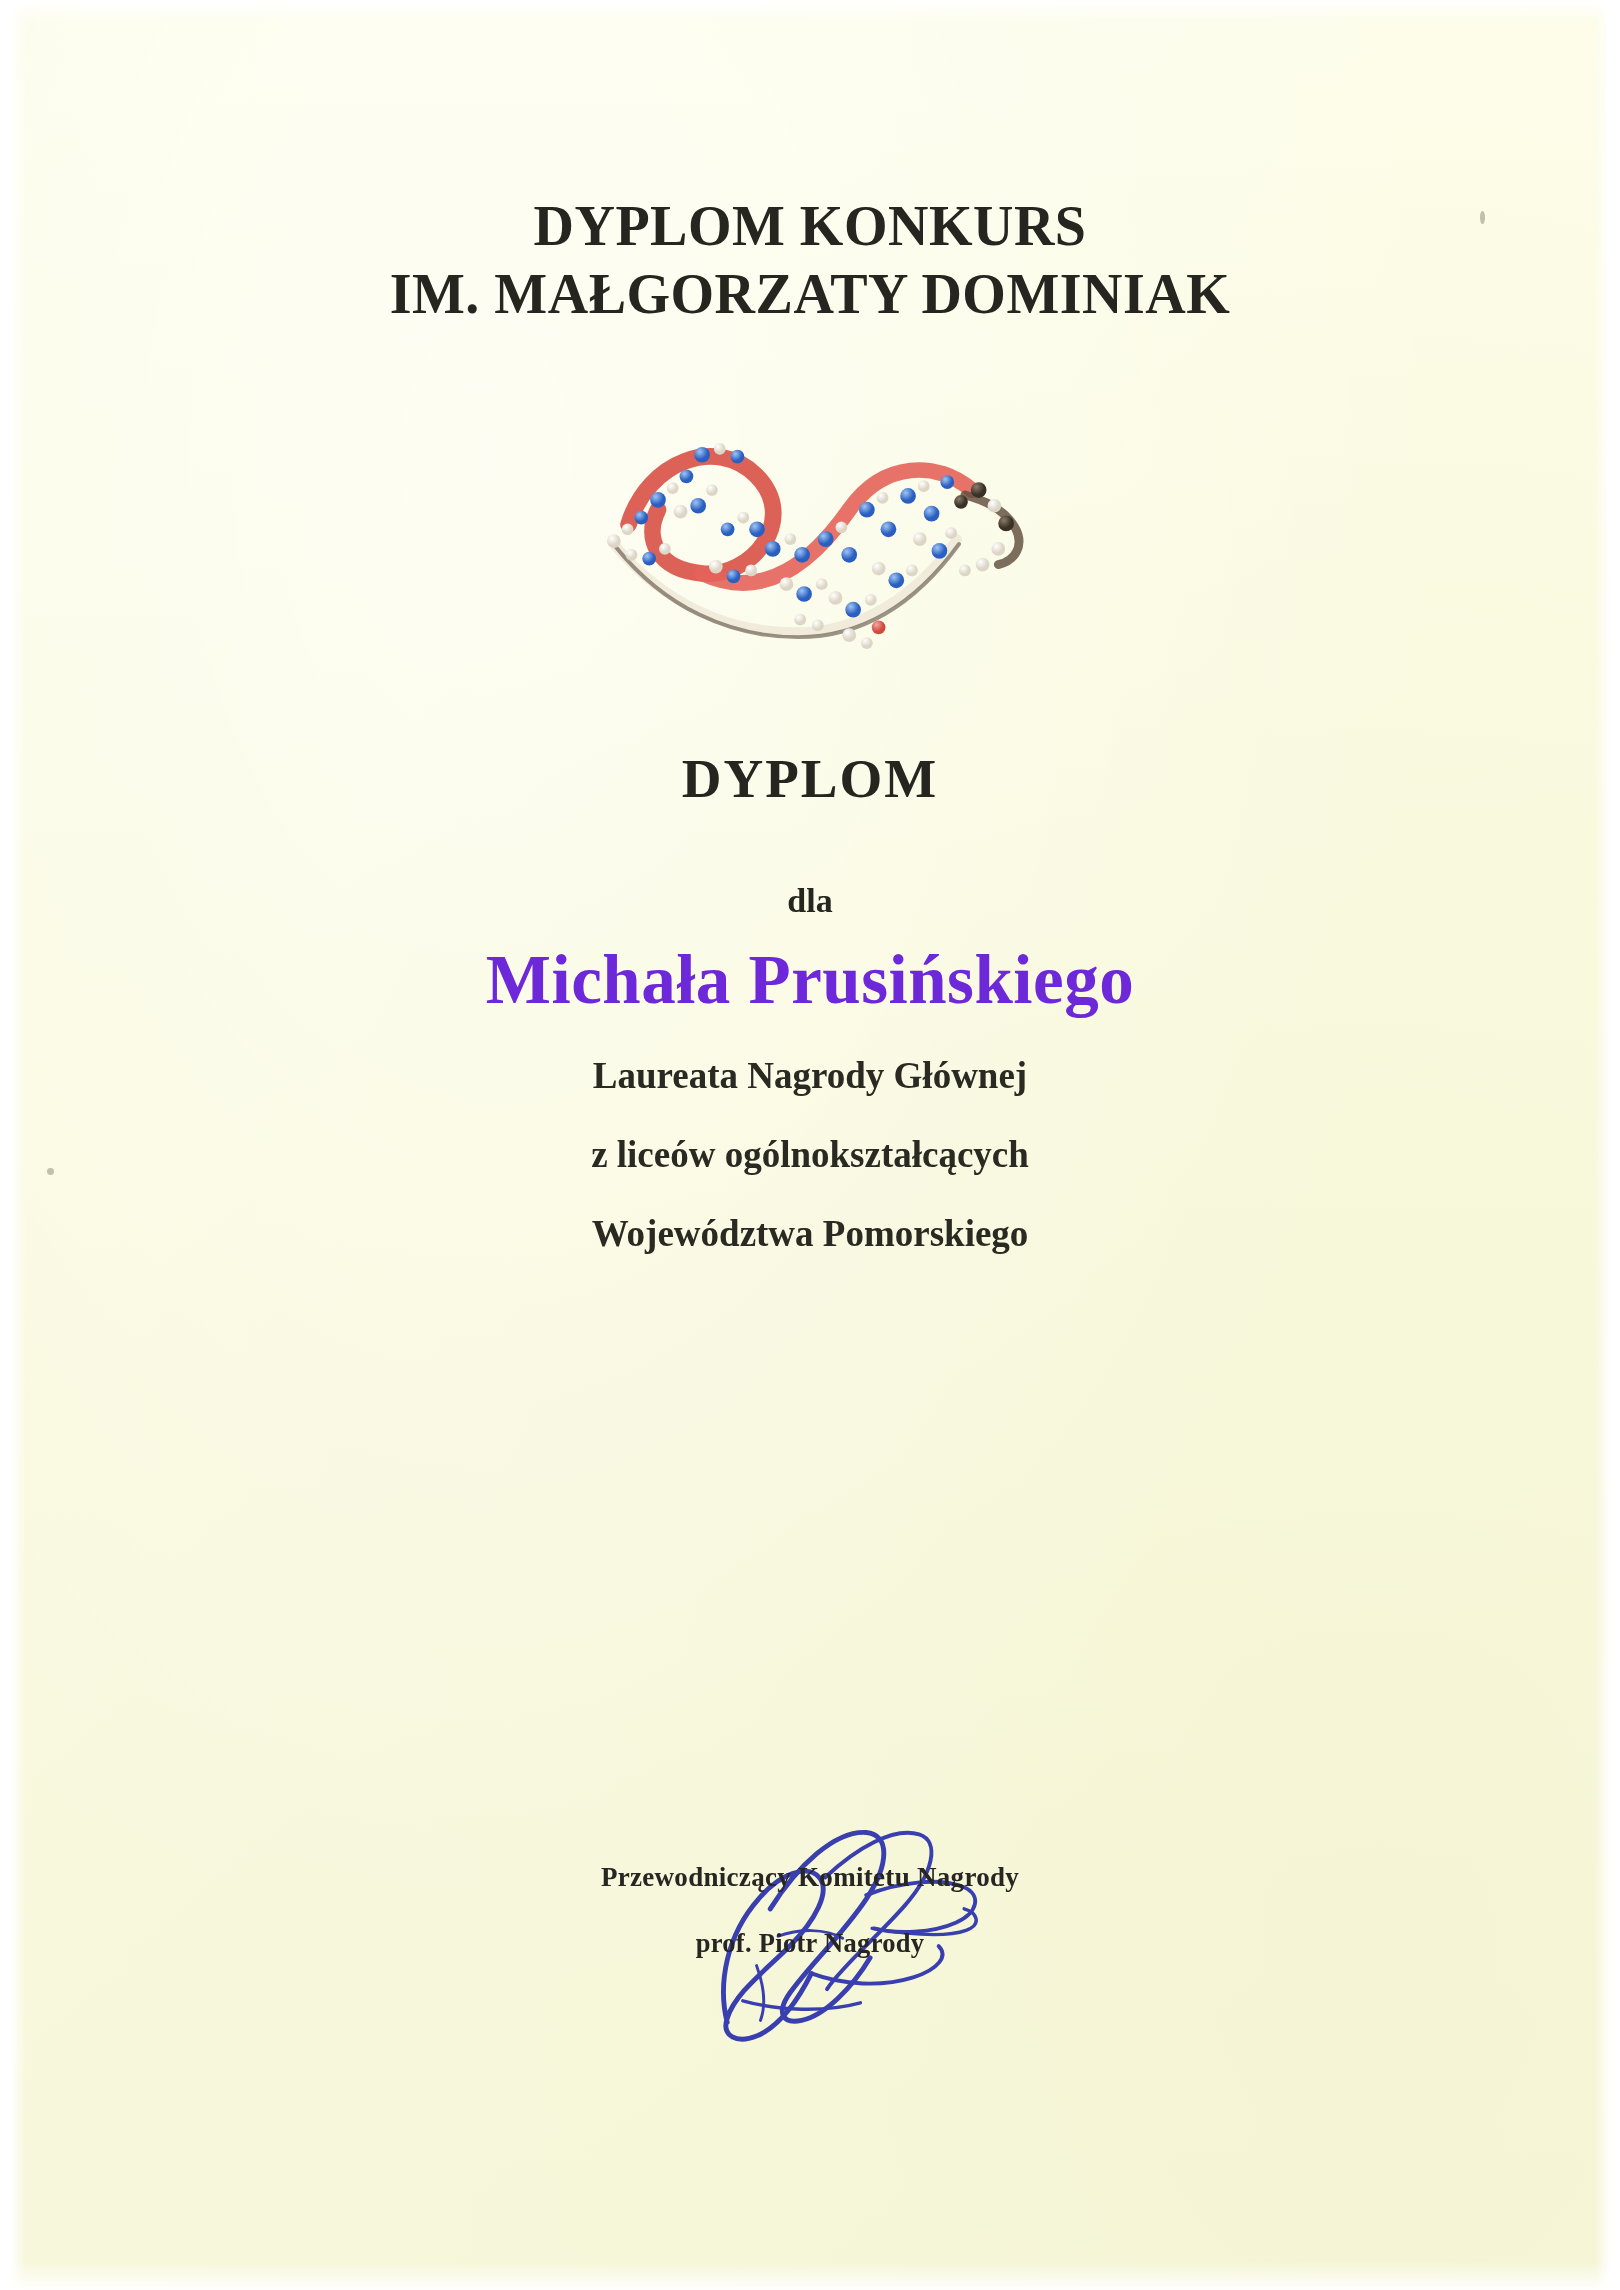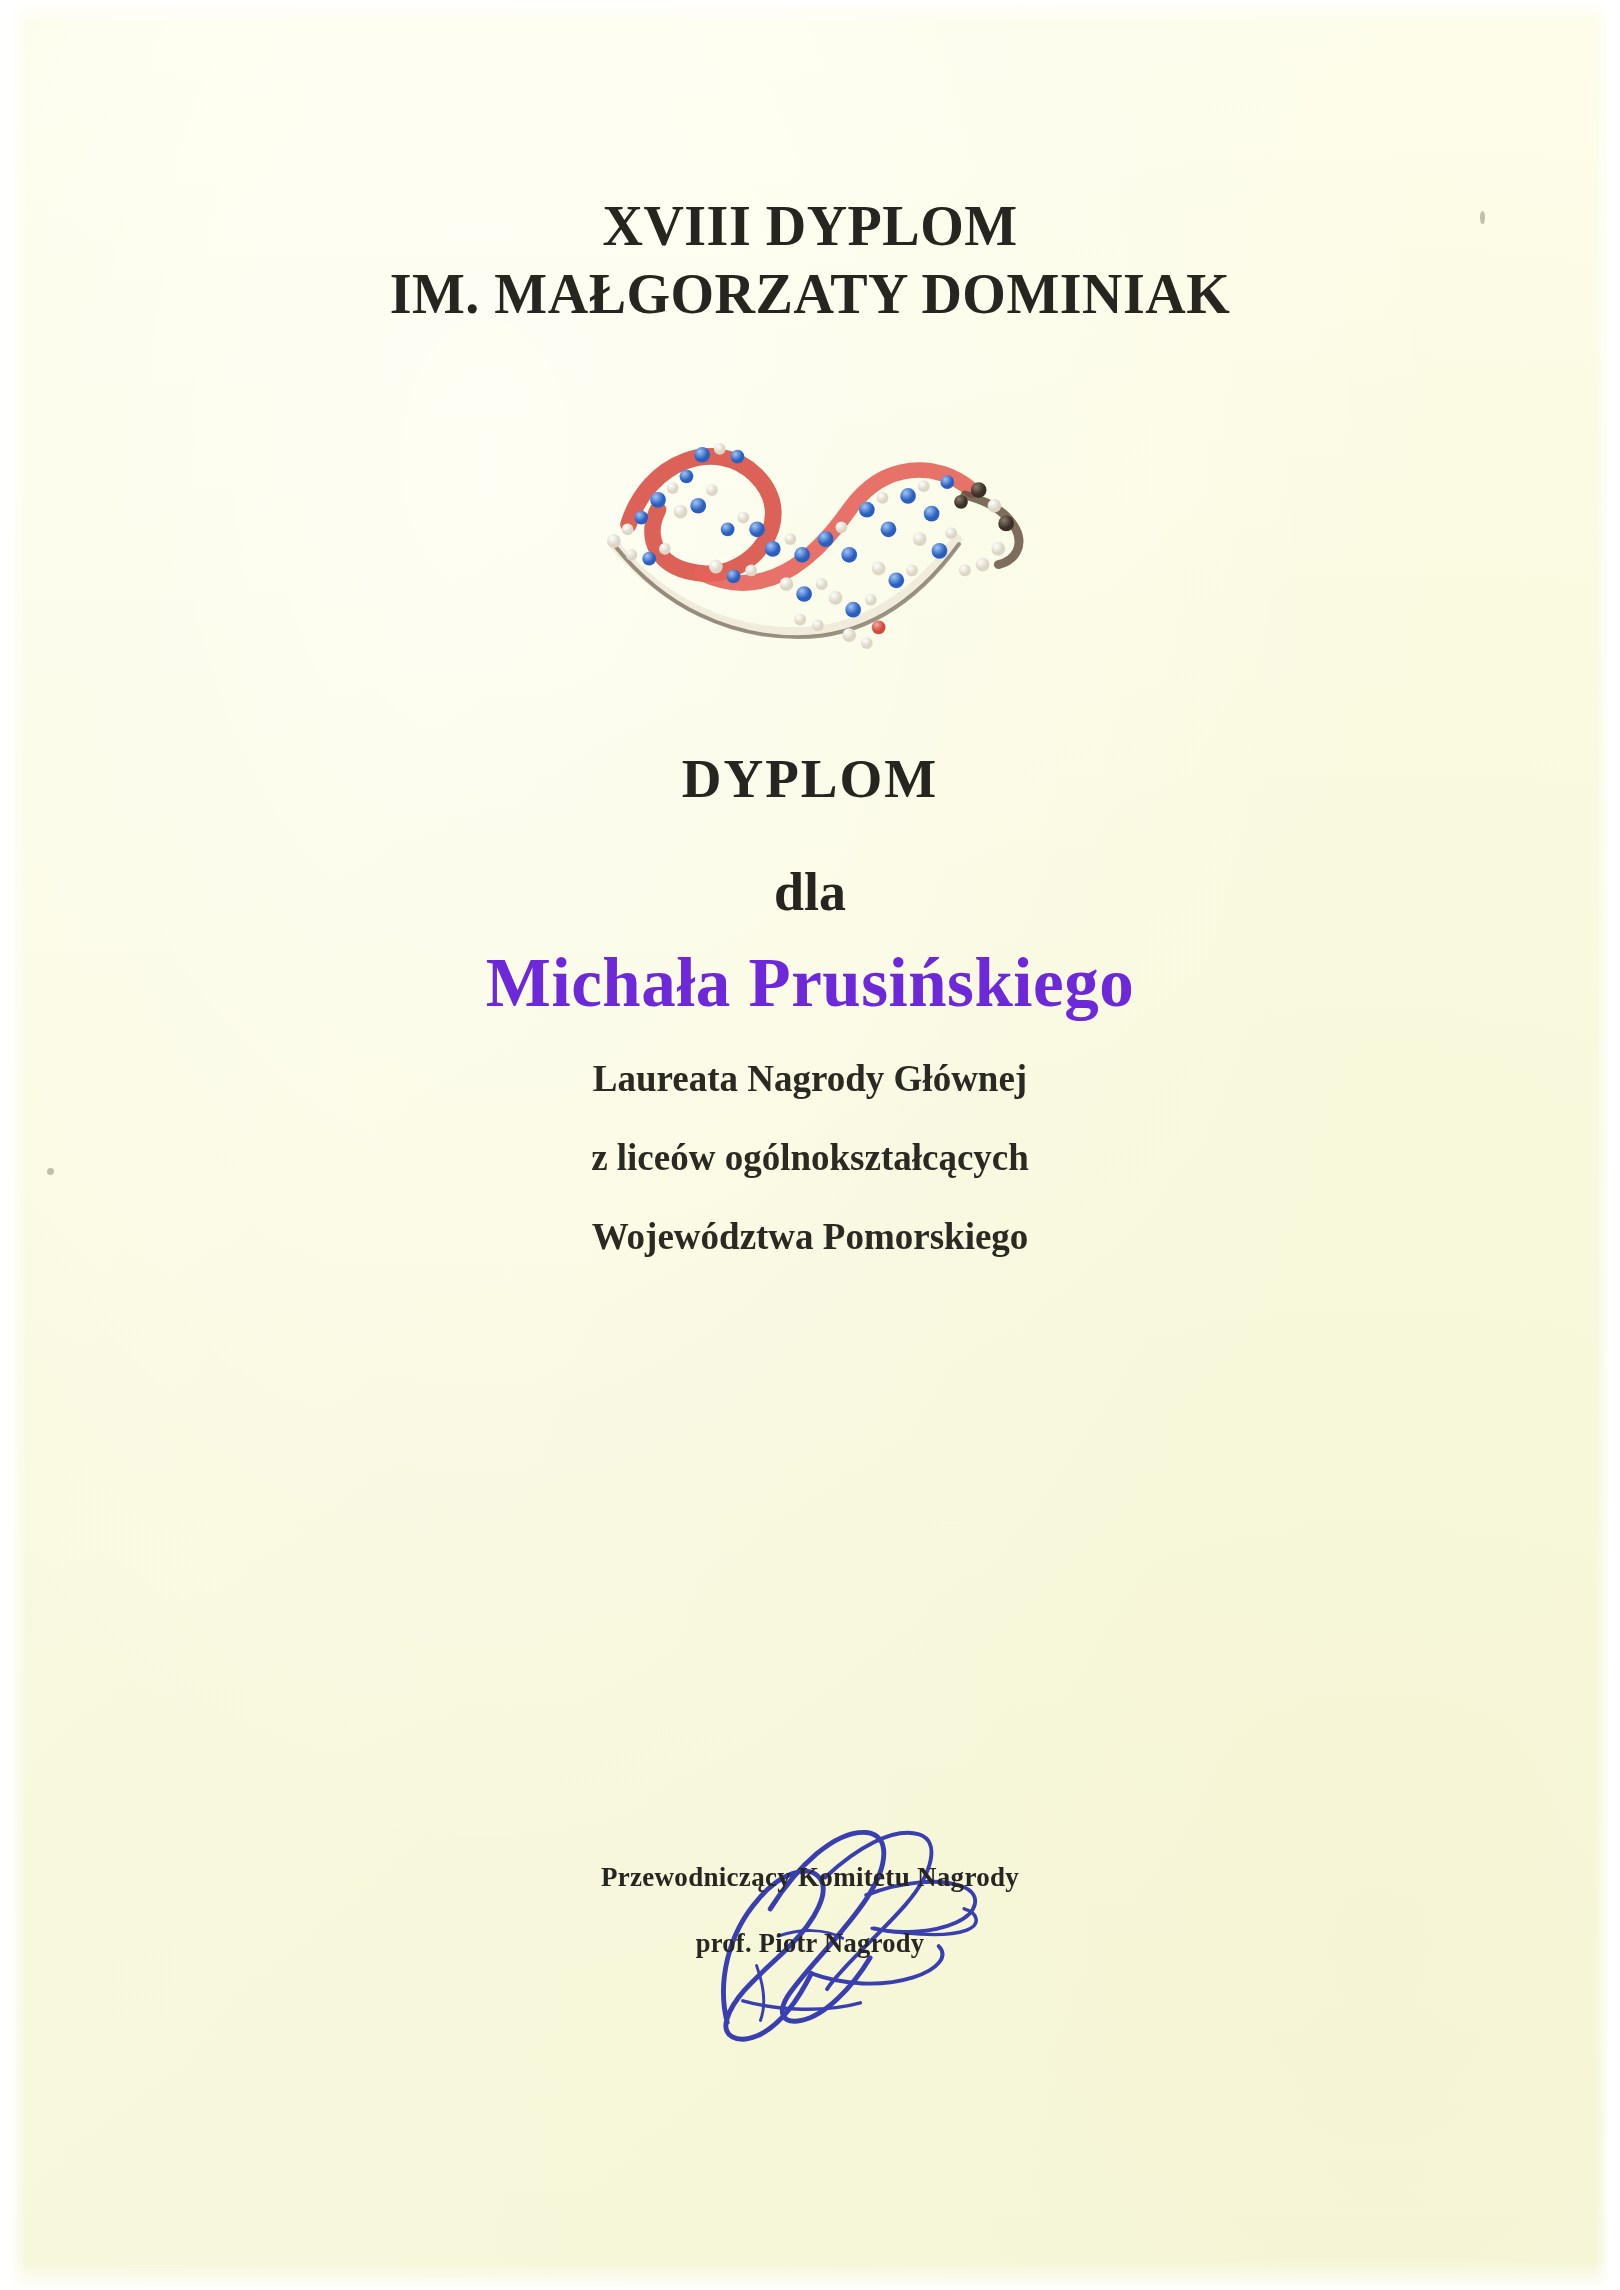--- a/index.html
+++ b/index.html
@@ -97,22 +97,22 @@
   .dyplom {
     margin-top: 51px;
     font-size: 55px;
     font-weight: bold;
     letter-spacing: 2px;
     color: #26251f;
     text-align: center;
   }
 
   .dla {
-    margin-top: 51px;
-    font-size: 54px;
+    margin-top: 72px;
+    font-size: 34px;
     font-weight: bold;
     color: #26251f;
   }
 
   .recipient {
     margin-top: 21.6px;
     font-size: 69px;
     font-weight: bold;
     letter-spacing: 0.5px;
     color: #6d28d9;
@@ -187,21 +187,21 @@
   <div class="edge-right"></div>
   <div class="edge-top"></div>
   <div class="edge-bottom"></div>
 
   <div class="speck" style="left:1480px;top:211px;width:4.9px;height:12.7px;"></div>
   <div class="speck" style="left:47px;top:1168px;width:6.9px;height:6.9px;"></div>
 
   <div class="content">
 
     <div class="competition-title">
-      <span class="line">XVIII DYPLOM</span>
+      <span class="line">DYPLOM KONKURS</span>
       <span class="line">IM. MAŁGORZATY DOMINIAK</span>
     </div>
 
     <div class="emblem">
       <svg viewBox="0 0 520 310" xmlns="http://www.w3.org/2000/svg">
         <defs>
           <radialGradient id="atomRed" cx="35%" cy="30%">
             <stop offset="0%" stop-color="#f4a7a0"></stop>
             <stop offset="100%" stop-color="#d2493f"></stop>
           </radialGradient>

